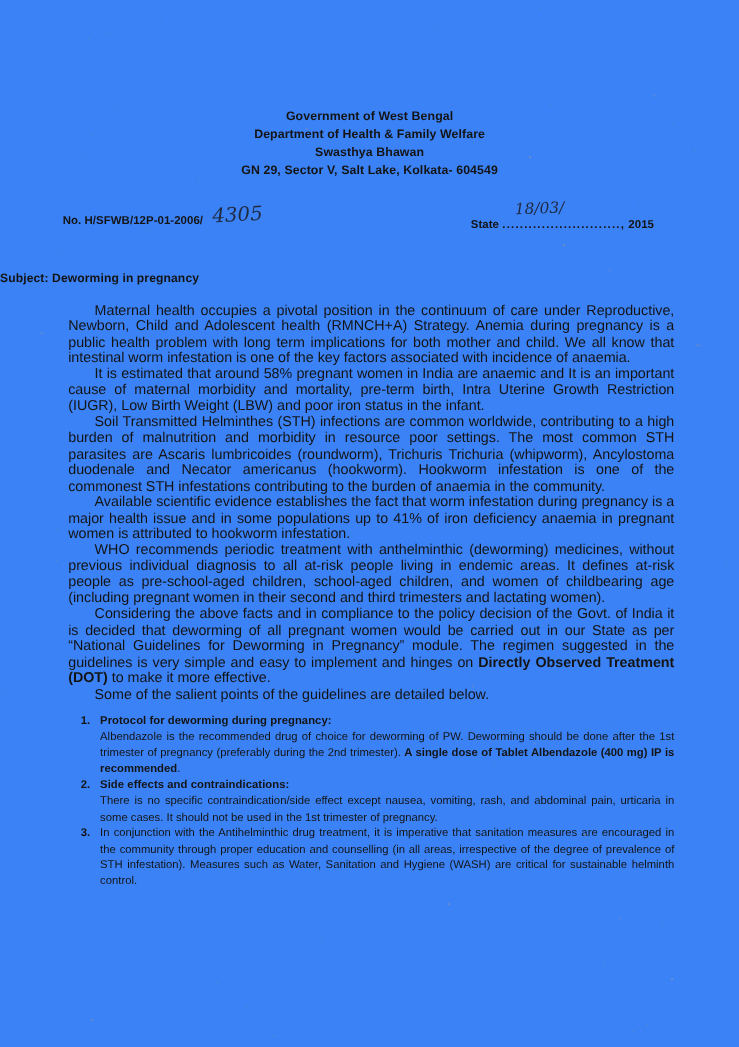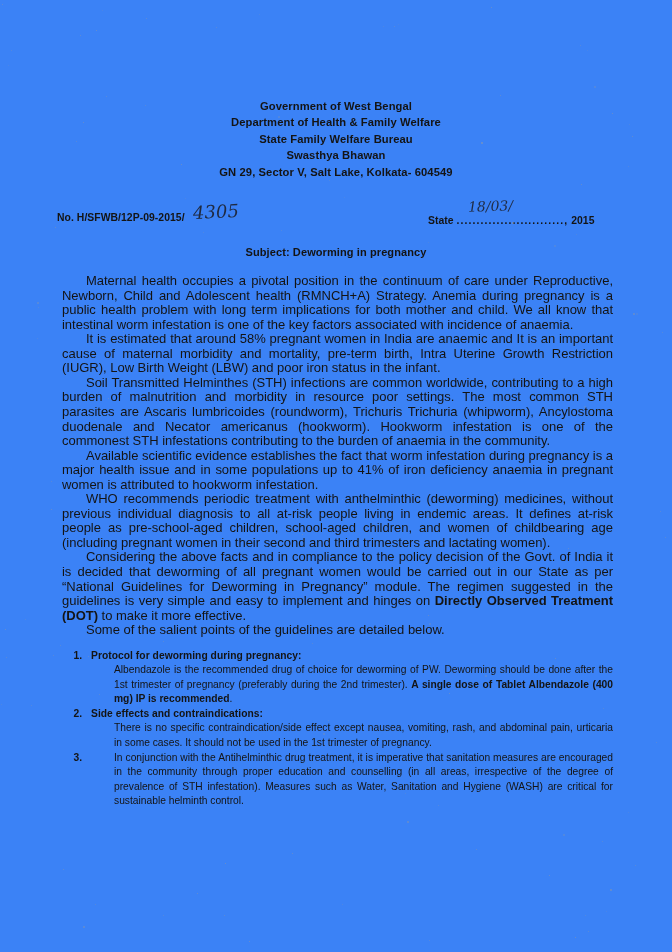--- a/index.html
+++ b/index.html
@@ -97,22 +97,22 @@
     margin-top: 14px;
     font-size: 11px;
     font-weight: bold;
     letter-spacing: .3px;
   }
   .memo-title span {
     border-bottom: 1.1px solid #1a1a1a;
     padding-bottom: 1px;
   }
   .subject {
-    text-align: center;
-    margin-top: 10px;
+    text-align: left;
+    margin-top: 27px;
     font-size: 11px;
     font-weight: bold;
     letter-spacing: .1px;
   }
 
   .body-block {
     margin: 16px 59px 0 62px;
   }
   p.para {
     margin: 0 0 0 0;
@@ -150,39 +150,37 @@
   }
   ol.points > li .lead {
     display: block;
     font-weight: bold;
     letter-spacing: .05px;
   }
   ol.points > li .txt {
     display: block;
     text-align: justify;
     text-justify: inter-word;
-    margin-left: 23px;
   }
 </style>
 </head>
 <body>
 
 <div class="page">
   <div class="content">
 
     <div class="letterhead">
       <div>Government of West Bengal</div>
       <div>Department of Health &amp; Family Welfare</div>
-      <div>State Family Welfare Bureau</div>
       <div>Swasthya Bhawan</div>
       <div>GN 29, Sector V, Salt Lake, Kolkata- 604549</div>
     </div>
 
     <div class="refrow">
-      <div class="memo-no">No. H/SFWB/12P-09-2015/</div>
+      <div class="memo-no">No. H/SFWB/12P-01-2006/</div>
       <div class="hand-no">4305</div>
       <div class="date-group">
         <span>State</span>
         <span class="dots">...........................,</span>
         <span>2015</span>
       </div>
       <div class="hand-date">18/03/</div>
     </div>
 
 

